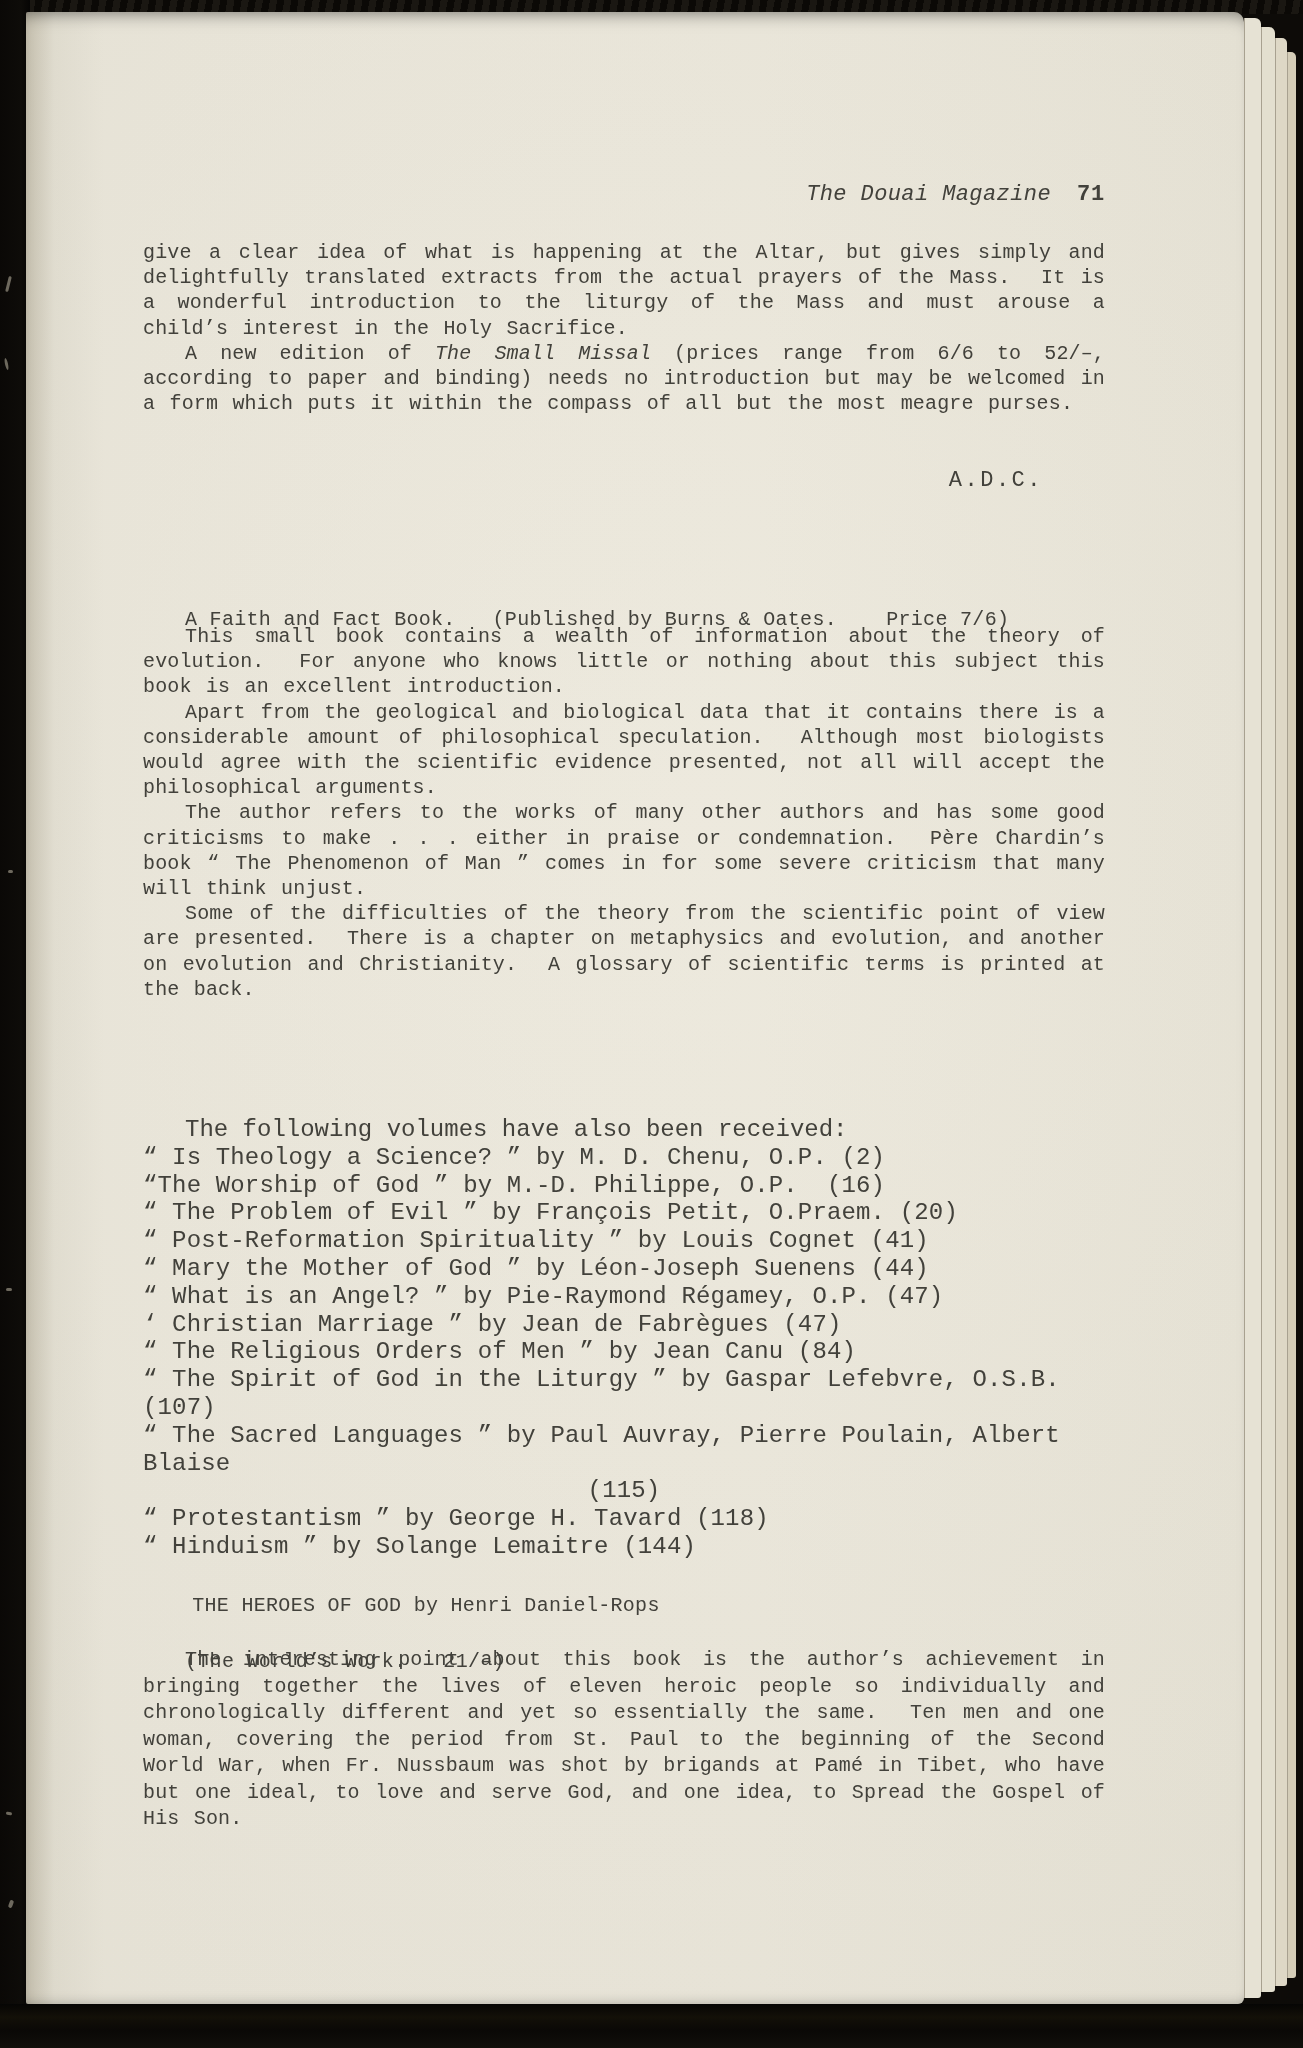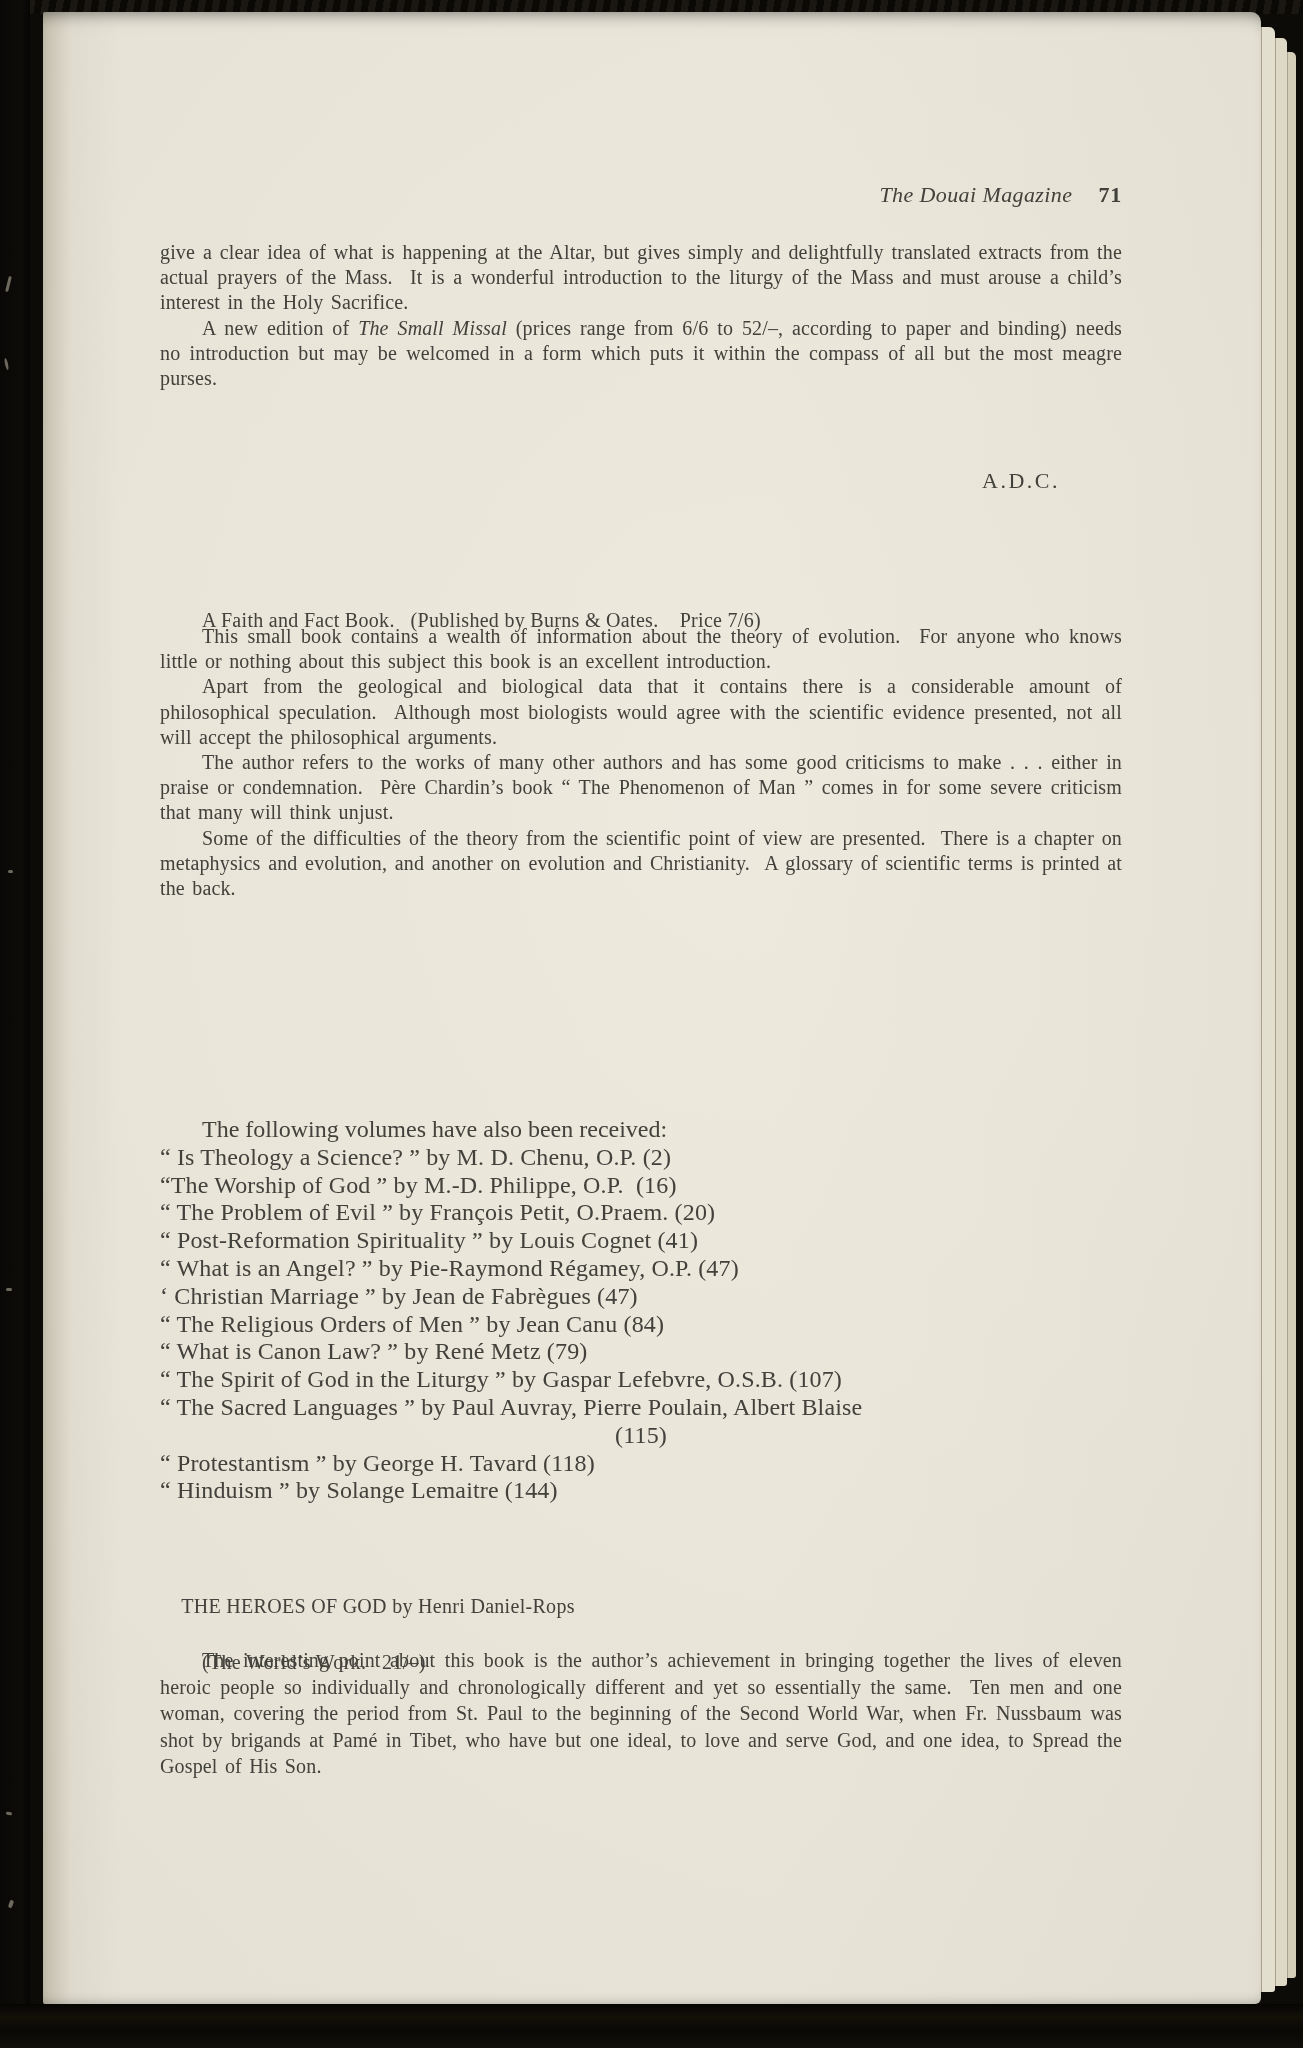--- a/index.html
+++ b/index.html
@@ -19,27 +19,28 @@
     position:absolute;left:0;top:2004px;width:1303px;height:44px;
     background:
       linear-gradient(180deg,#060504 0,#131008 30%,#0a0806 60%,#11100b 100%);
   }
   .cover-left{
     position:absolute;left:0;top:0;width:30px;height:2048px;
     background:linear-gradient(90deg,#0a0806 0,#0e0c09 70%,#060504 100%);
   }
   
   .page{
-    position:absolute;left:43px;top:12px;width:1218px;height:1992px;
+    position:absolute;left:26px;top:12px;width:1218px;height:1992px;
     background:
       radial-gradient(ellipse 120% 90% at 55% 40%, rgba(255,255,255,0.10), rgba(0,0,0,0.03)),
       linear-gradient(90deg,#c6c0ae 0,#e2ded0 28px,#eae6d9 78px,#ebe7da 60%,#e7e3d5 100%);
     border-radius:2px 10px 6px 2px;
     box-shadow:inset 0 14px 18px -14px rgba(0,0,0,.55), inset 0 -10px 14px -12px rgba(0,0,0,.35);
     color:#42413b;
+    font-family:Liberation Mono, monospace;
   }
   
   .edge{position:absolute;background:#e3dfd0;border-left:1px solid #a8a190;}
   .edge1{left:1244px;top:18px;width:16px;height:1980px;background:#e6e2d4;border-radius:0 6px 3px 0;}
   .edge2{left:1261px;top:27px;width:13px;height:1965px;background:#e3dfcf;border-radius:0 6px 3px 0;}
   .edge3{left:1275px;top:38px;width:11px;height:1948px;background:#ded8c6;border-radius:0 5px 3px 0;}
   .edge4{left:1287px;top:52px;width:8px;height:1926px;background:#d4cdb8;border-radius:0 5px 3px 0;}
   
   .mark{position:absolute;background:#8f897b;opacity:.75;}
   .mark-a{left:7px;top:276px;width:3px;height:16px;border-radius:2px;transform:rotate(14deg);}
@@ -121,24 +122,24 @@
     <p class="body indent">The author refers to the works of many other authors and has some good criticisms to make . . . either in praise or condemnation.  Père Chardin’s book “ The Phenomenon of Man ” comes in for some severe criticism that many will think unjust.</p>
     <p class="body indent">Some of the difficulties of the theory from the scientific point of view are presented.  There is a chapter on metaphysics and evolution, and another on evolution and Christianity.  A glossary of scientific terms is printed at the back.</p>
   </div>
 
   <div class="tblock received">
     <div class="intro">The following volumes have also been received:</div>
     <div class="item">“ Is Theology a Science? ” by M. D. Chenu, O.P. (2)</div>
     <div class="item">“The Worship of God ” by M.-D. Philippe, O.P.  (16)</div>
     <div class="item">“ The Problem of Evil ” by François Petit, O.Praem. (20)</div>
     <div class="item">“ Post-Reformation Spirituality ” by Louis Cognet (41)</div>
+    <div class="item">“ Mary the Mother of God ” by Léon-Joseph Suenens (44)</div>
     <div class="item">“ What is an Angel? ” by Pie-Raymond Régamey, O.P. (47)</div>
     <div class="item">‘ Christian Marriage ” by Jean de Fabrègues (47)</div>
     <div class="item">“ The Religious Orders of Men ” by Jean Canu (84)</div>
-    <div class="item">“ What is Canon Law? ” by René Metz (79)</div>
     <div class="item">“ The Spirit of God in the Liturgy ” by Gaspar Lefebvre, O.S.B. (107)</div>
     <div class="item">“ The Sacred Languages ” by Paul Auvray, Pierre Poulain, Albert Blaise</div>
     <div class="item carry">(115)</div>
     <div class="item">“ Protestantism ” by George H. Tavard (118)</div>
     <div class="item">“ Hinduism ” by Solange Lemaitre (144)</div>
   </div>
 
   <div class="tblock sec-head heroes-head">
     <span>THE HEROES OF GOD by Henri Daniel-Rops</span>
     <span class="l2">(The World’s Work.   21/–)</span>

